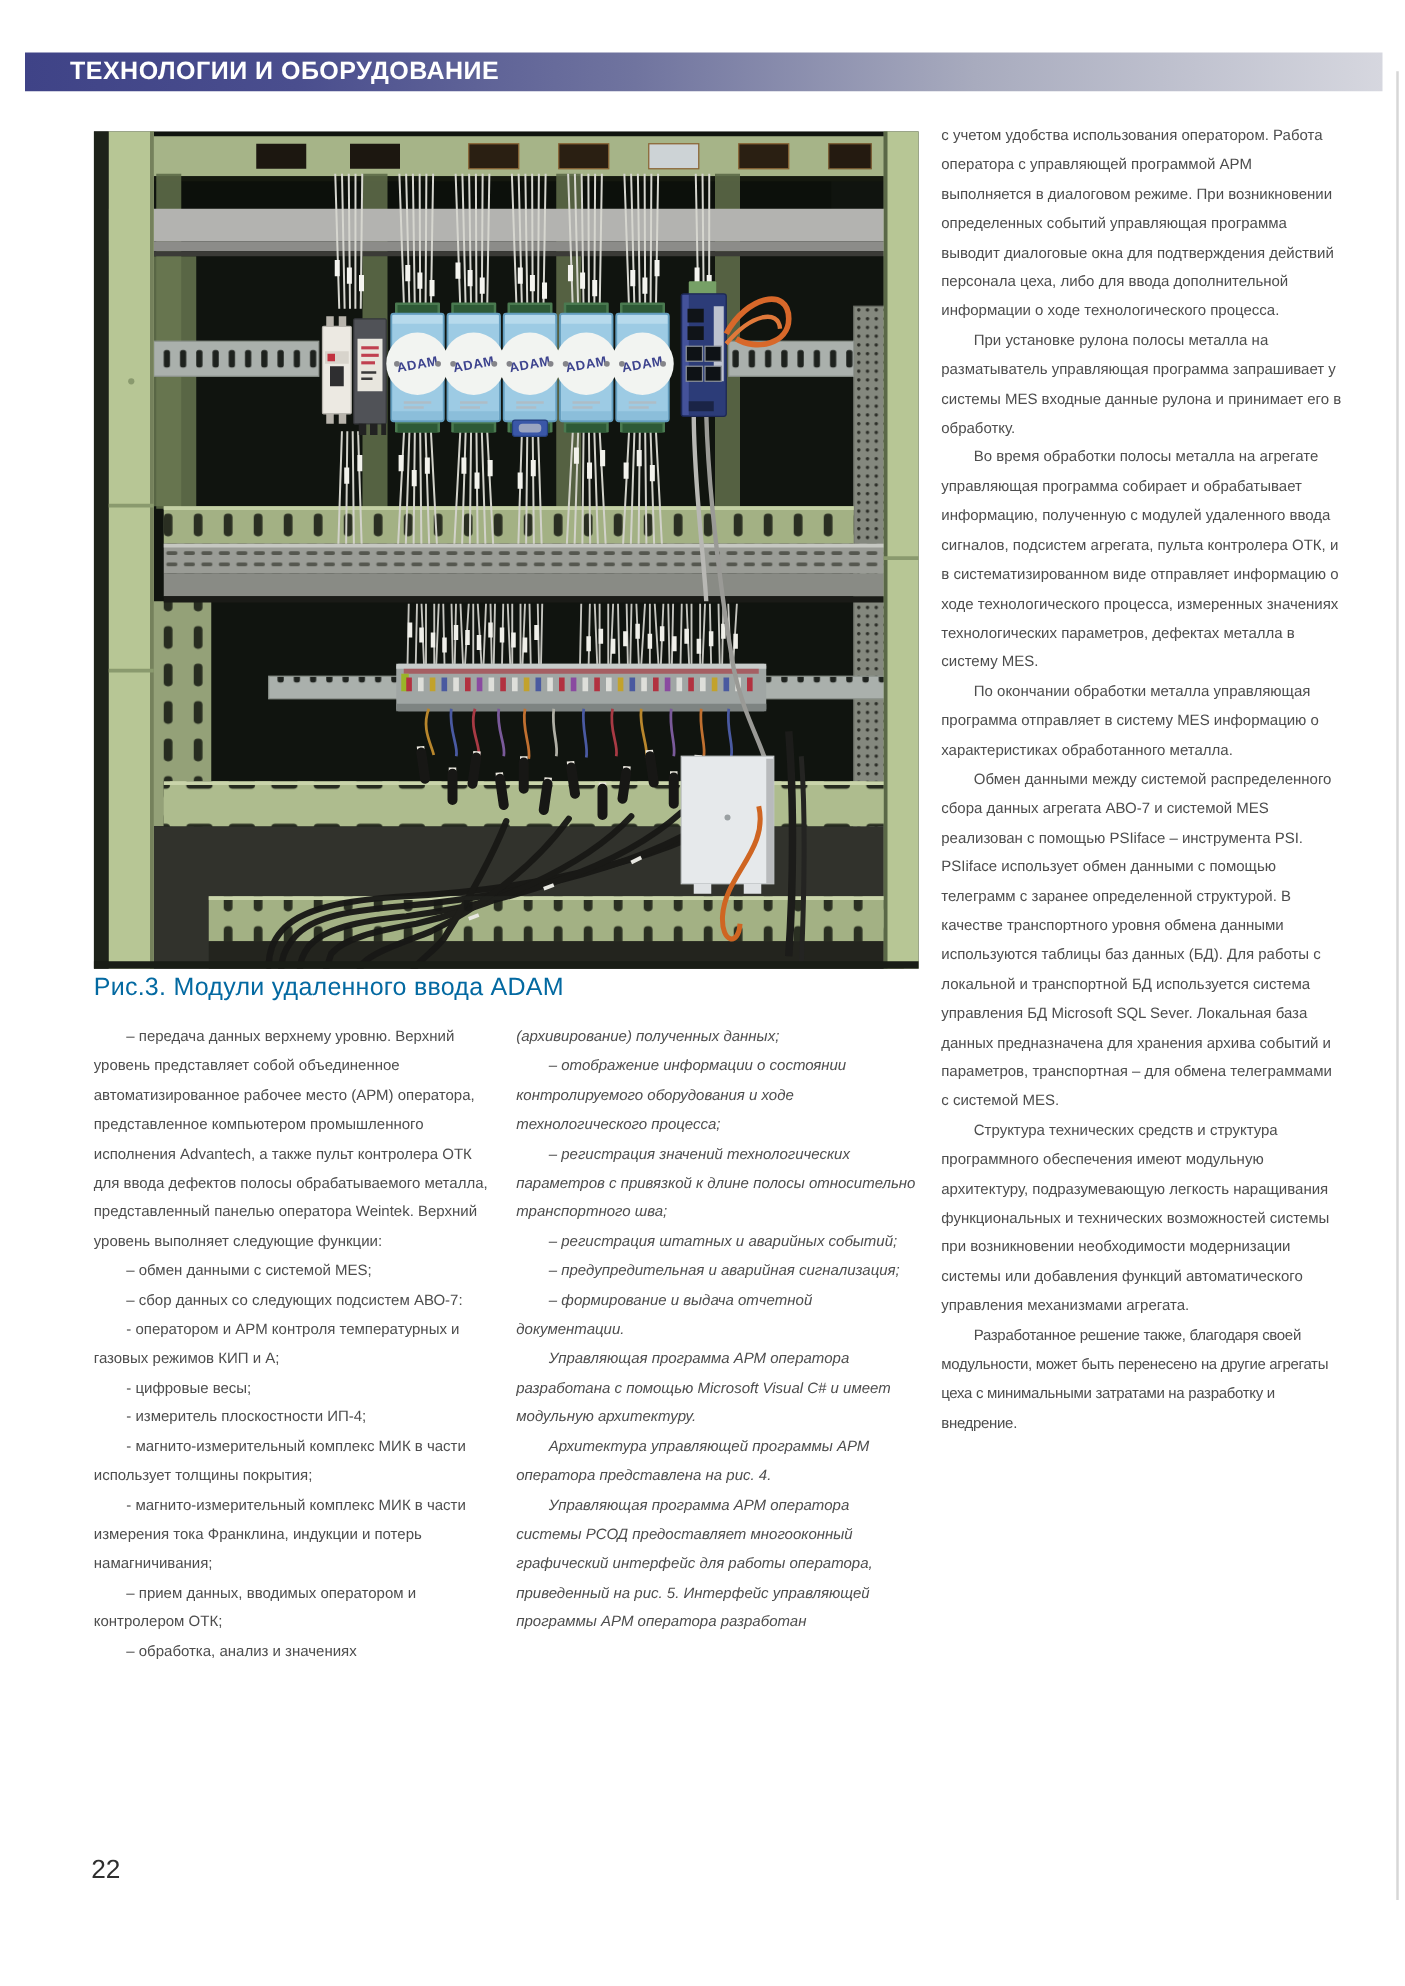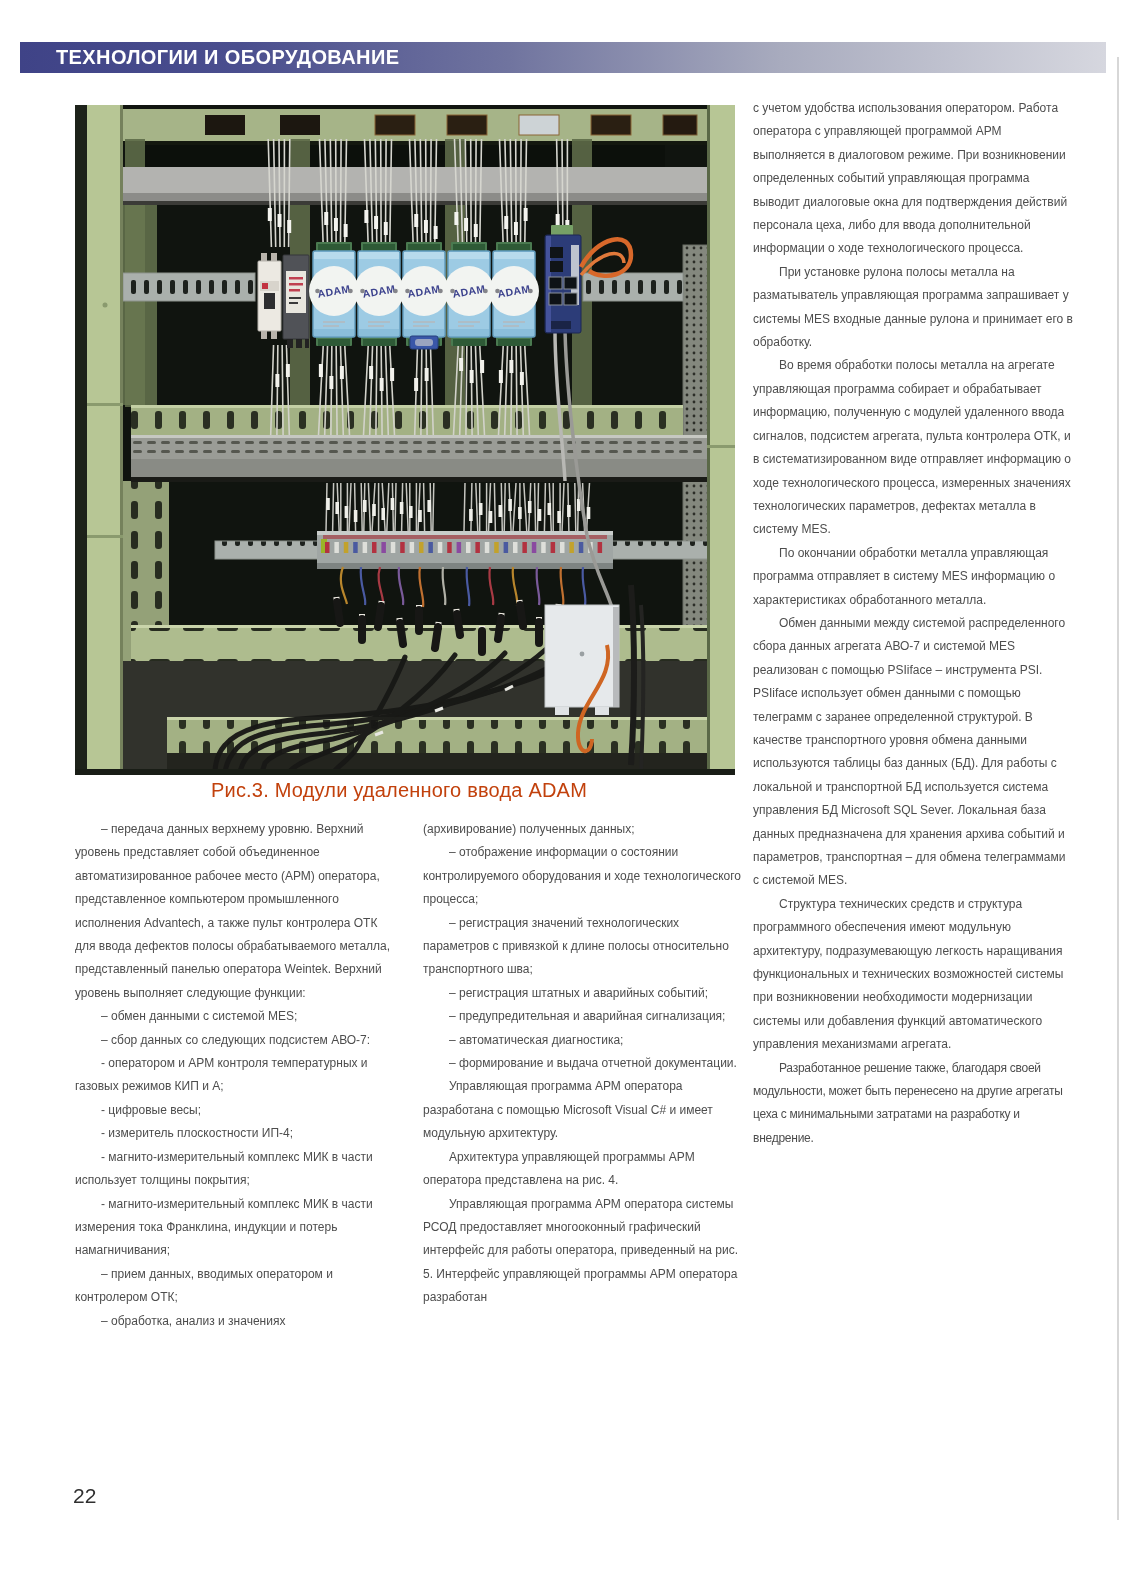--- a/index.html
+++ b/index.html
@@ -4,28 +4,28 @@
 <style>
   html,body{margin:0;padding:0;background:#ffffff;}
   .page{position:relative;width:1124px;height:1589px;background:#ffffff;overflow:hidden;
         font-family:"Liberation Sans","DejaVu Sans",sans-serif;}
   .header-bar{position:absolute;left:20px;top:42px;width:1086px;height:31px;
         background:linear-gradient(90deg,#3f4387 0%,#4a4e8e 20%,#70749f 45%,#a8abbe 70%,#d6d7df 100%);
         display:flex;align-items:center;}
   .header-title{color:#ffffff;font-weight:bold;font-size:20px;letter-spacing:.4px;
         padding-left:36px;padding-bottom:1px;white-space:nowrap;}
   .photo{position:absolute;left:75px;top:105px;width:660px;height:670px;}
-  .caption{position:absolute;left:75px;top:779px;width:648px;text-align:center;
-        font-size:20px;color:#c2410c;letter-spacing:.2px;}
+  .caption{position:absolute;left:75px;top:779px;width:648px;text-align:left;
+        font-size:20px;color:#0369a1;letter-spacing:.2px;}
   .col{position:absolute;width:321px;font-size:12px;line-height:23.4px;color:#4d4d4d;}
   .col p{margin:0;text-indent:26px;}
   .col p.noindent{text-indent:0;}
   .col p.condensed{letter-spacing:-0.25px;}
   .col-left{left:75px;top:818px;}
-  .col-mid{left:423px;top:818px;}
+  .col-mid{left:413px;top:818px;font-style:italic;}
   .col-right{left:753px;top:97px;}
   .page-number{position:absolute;left:73px;top:1484px;font-size:21px;font-weight:normal;color:#2f2f2f;}
   .scan-edge{position:absolute;left:1117px;top:57px;width:2px;height:1463px;background:#cdcdcd;opacity:.8;}
 </style>
 </head>
 <body>
 
 <div class="page">
 
   <div class="header-bar">
@@ -308,21 +308,20 @@
       <p>- магнито-измерительный комплекс МИК в части измерения тока Франклина, индукции и потерь намагничивания;</p>
       <p>– прием данных, вводимых оператором и контролером ОТК;</p>
       <p>– обработка, анализ и значениях</p>
     </div>
   <div class="col col-mid">
       <p class="noindent">(архивирование) полученных данных;</p>
       <p>– отображение информации о состоянии контролируемого оборудования и ходе технологического процесса;</p>
       <p>– регистрация значений технологических параметров с привязкой к длине полосы относительно транспортного шва;</p>
       <p>– регистрация штатных и аварийных событий;</p>
       <p>– предупредительная и аварийная сигнализация;</p>
-      <p>– автоматическая диагностика;</p>
       <p>– формирование и выдача отчетной документации.</p>
       <p>Управляющая программа АРМ оператора разработана с помощью Microsoft Visual C# и имеет модульную архитектуру.</p>
       <p>Архитектура управляющей программы АРМ оператора представлена на рис. 4.</p>
       <p>Управляющая программа АРМ оператора системы РСОД предоставляет многооконный графический интерфейс для работы оператора, приведенный на рис. 5. Интерфейс управляющей программы АРМ оператора разработан</p>
     </div>
   <div class="col col-right">
       <p class="noindent">с учетом удобства использования оператором. Работа оператора с управляющей программой АРМ выполняется в диалоговом режиме. При возникновении определенных событий управляющая программа выводит диалоговые окна для подтверждения действий персонала цеха, либо для ввода дополнительной информации о ходе технологического процесса.</p>
       <p>При установке рулона полосы металла на разматыватель управляющая программа запрашивает у системы MES входные данные рулона и принимает его в обработку.</p>
       <p>Во время обработки полосы металла на агрегате управляющая программа собирает и обрабатывает информацию, полученную с модулей удаленного ввода сигналов, подсистем агрегата, пульта контролера ОТК, и в систематизированном виде отправляет информацию о ходе технологического процесса, измеренных значениях технологических параметров, дефектах металла в систему MES.</p>
       <p>По окончании обработки металла управляющая программа отправляет в систему MES информацию о характеристиках обработанного металла.</p>

